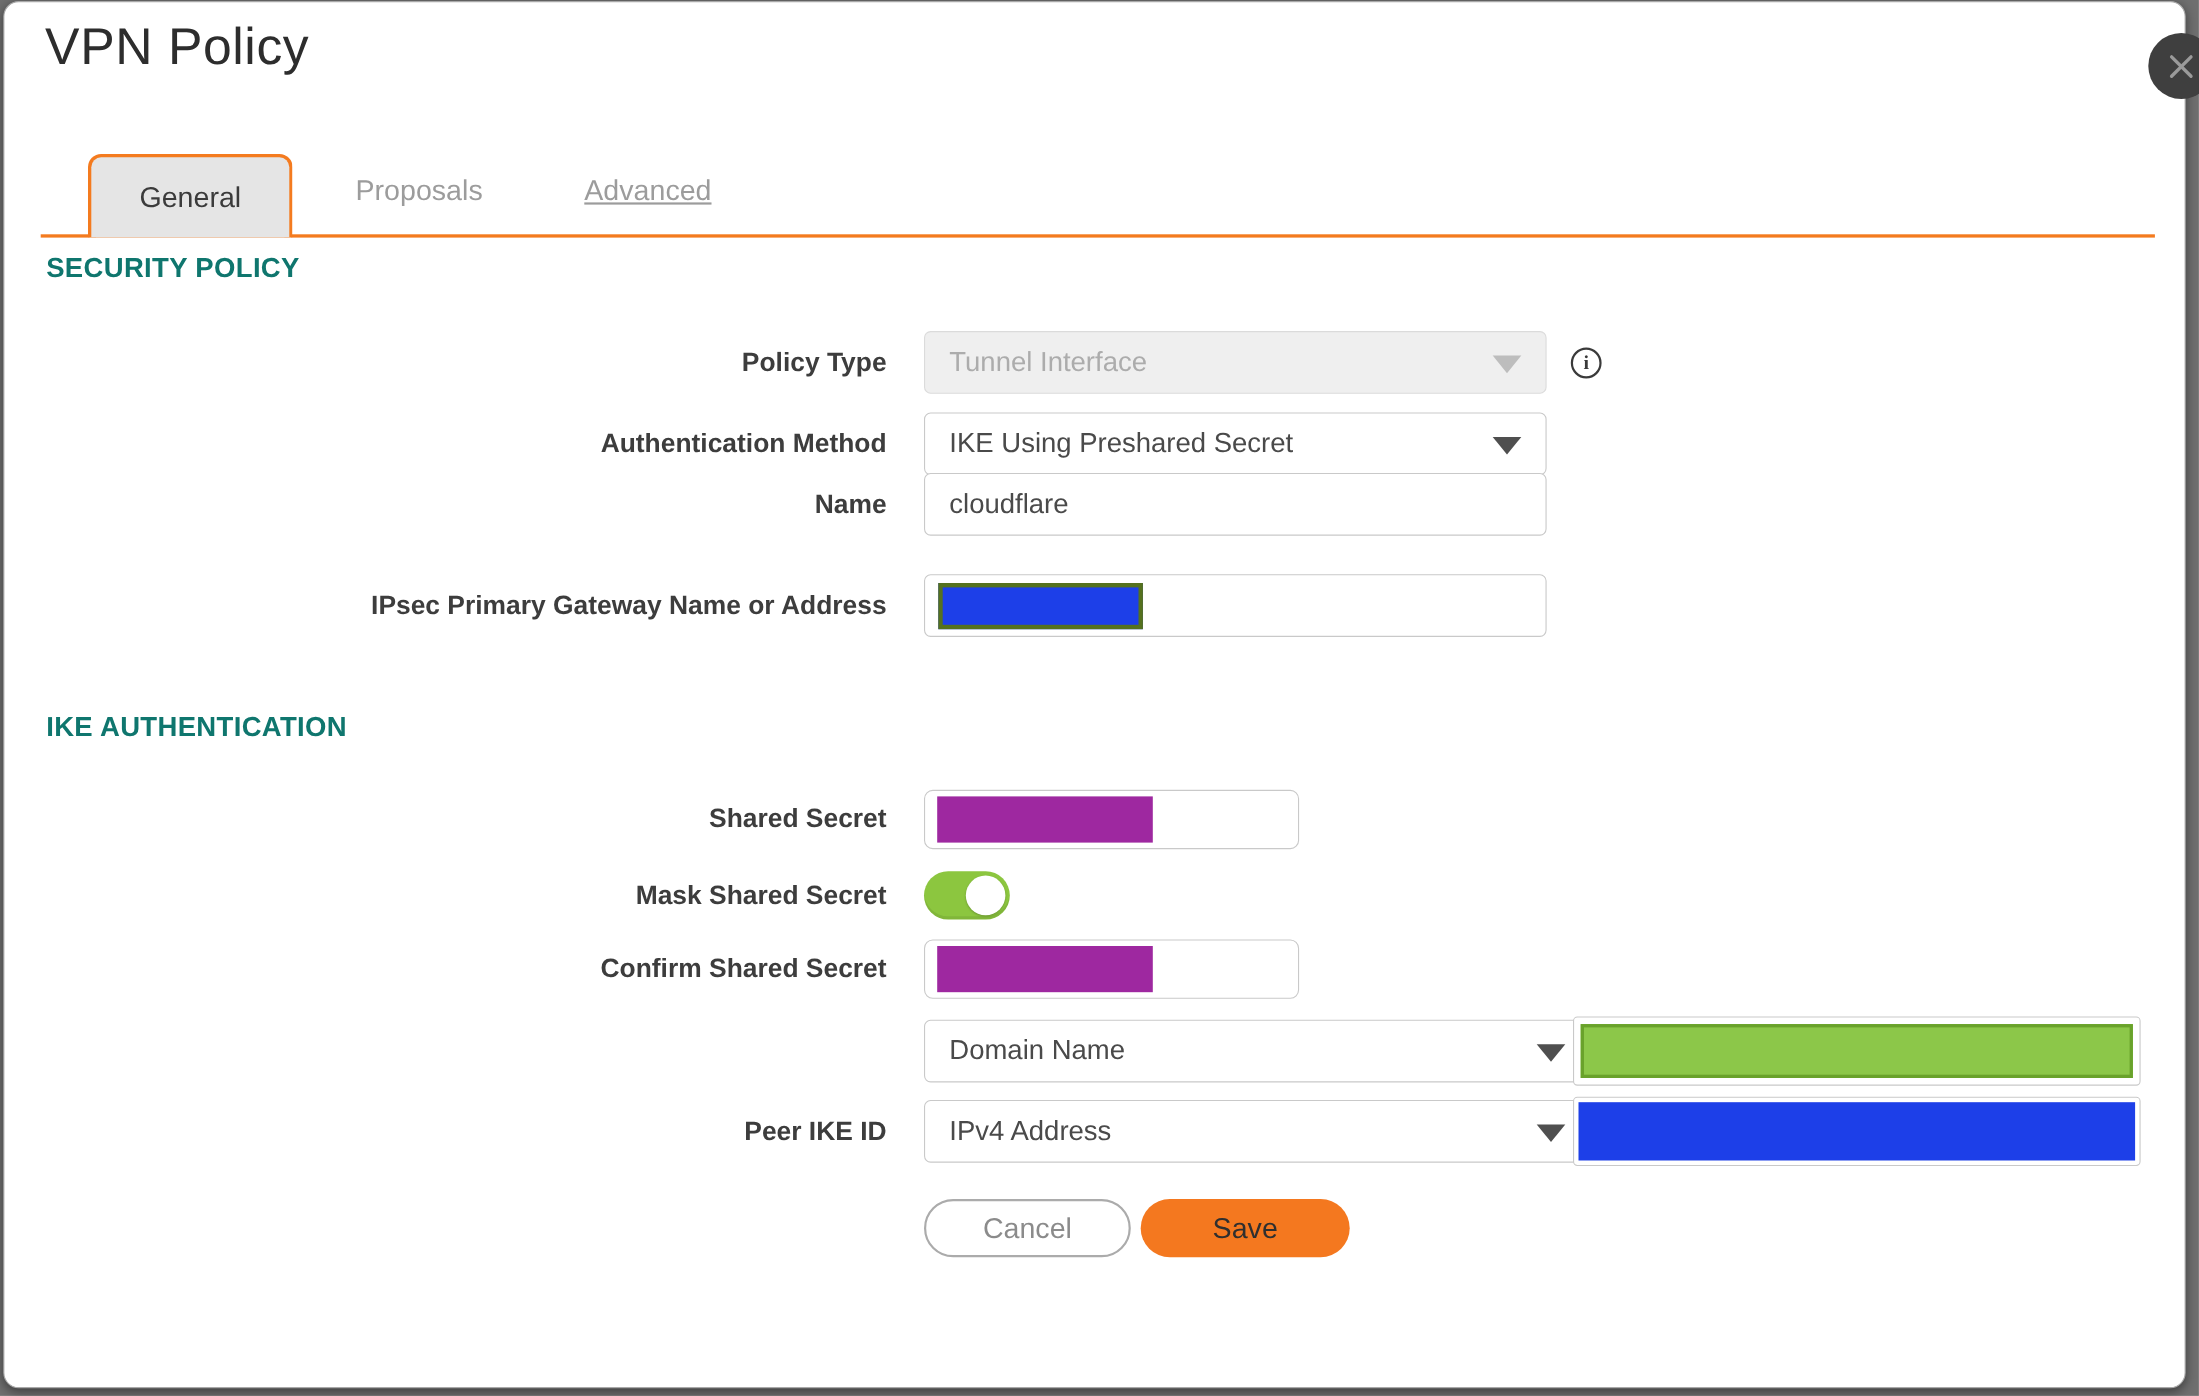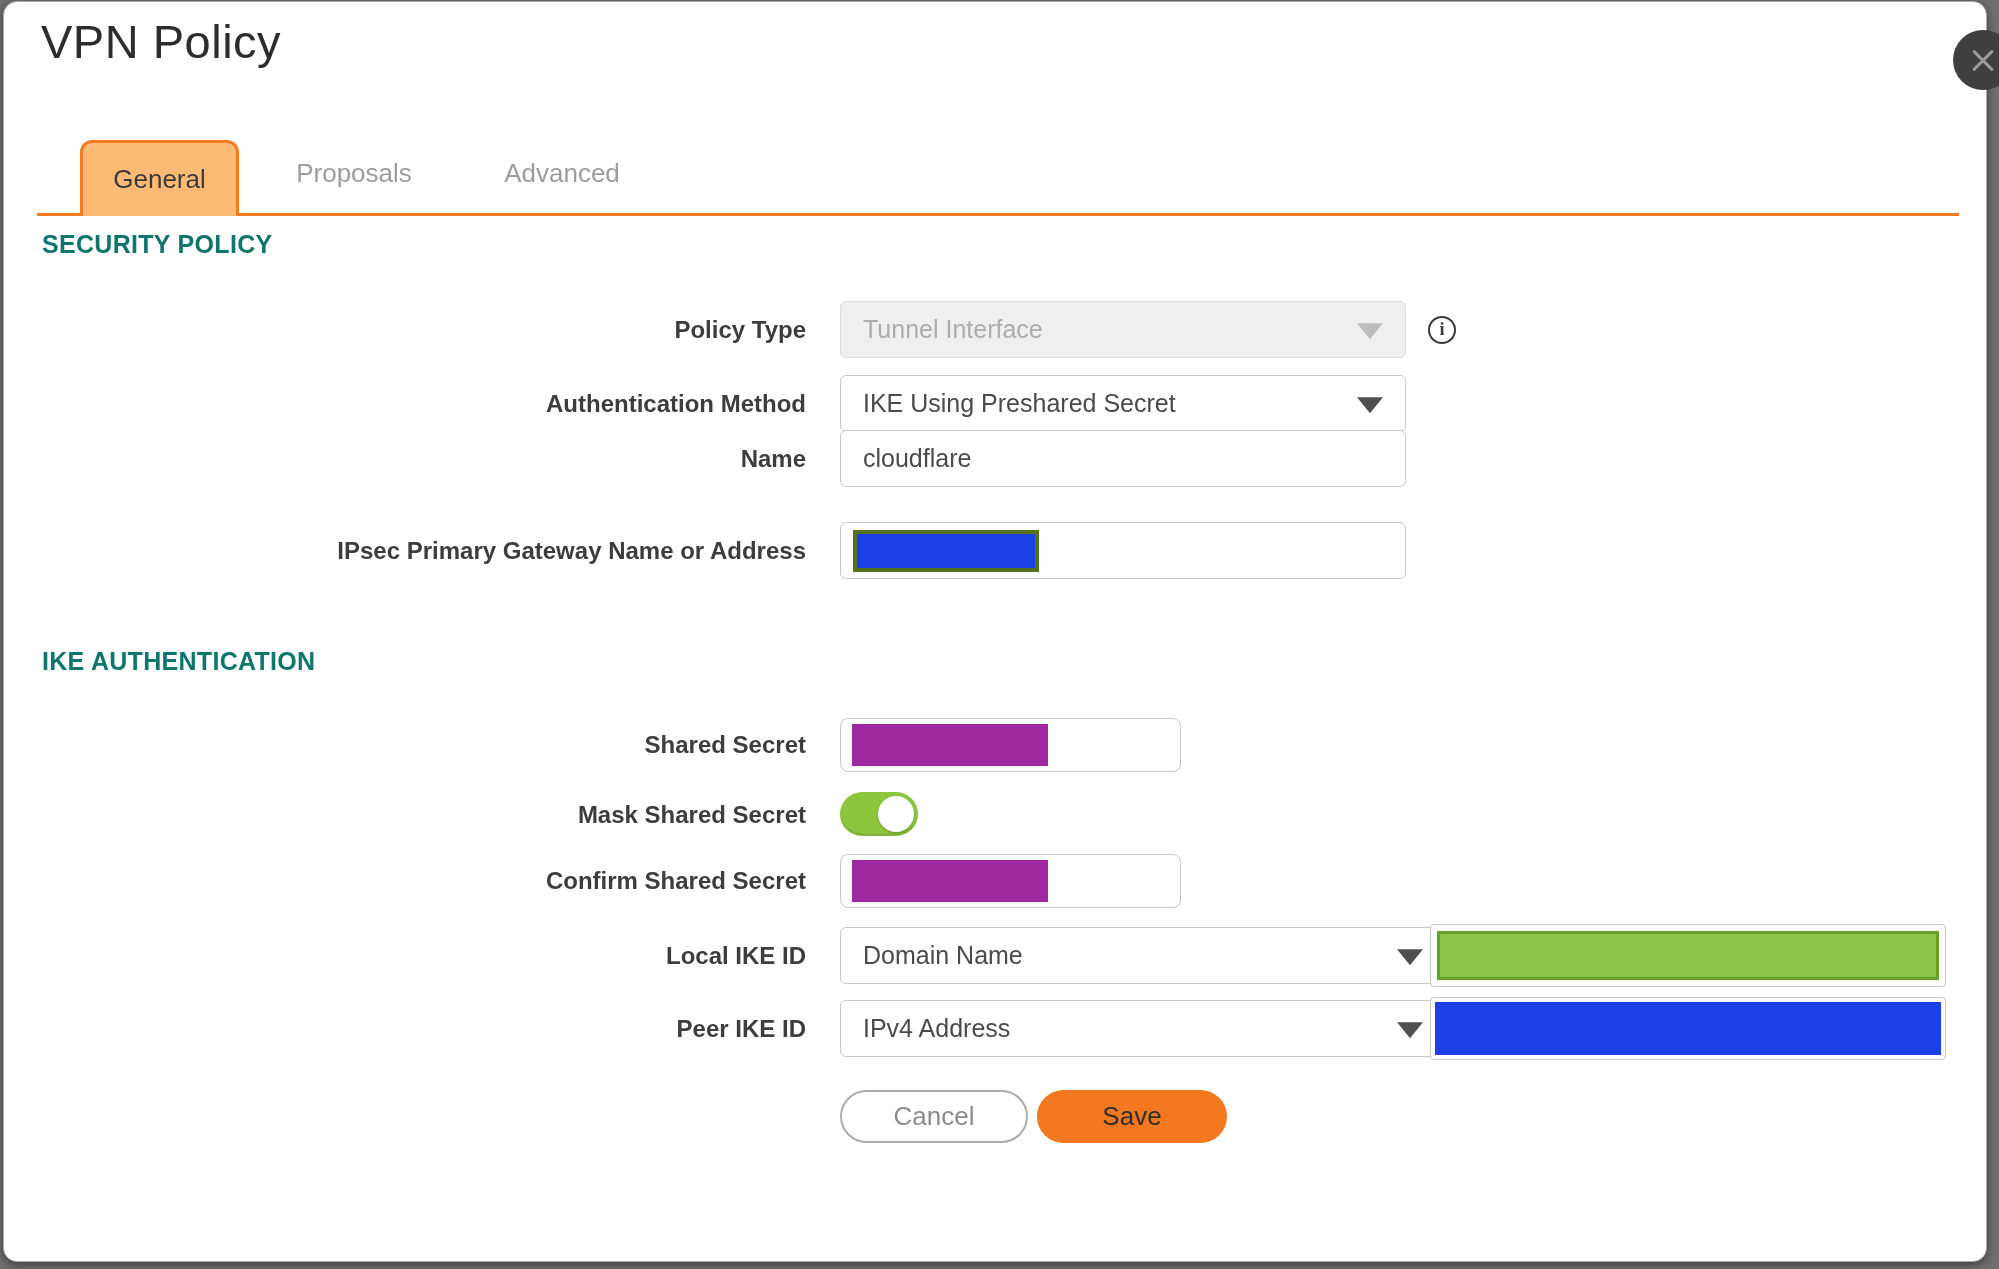--- a/index.html
+++ b/index.html
@@ -33,33 +33,33 @@
   .close-x::before { transform:rotate(45deg); }
   .close-x::after  { transform:rotate(-45deg); }
 
   
   .tabbar {
     position:absolute; left:33px; right:27px; top:134px; height:80px;
     display:flex; align-items:flex-end;
     border-bottom:3px solid #F47B1F;
   }
   .tab-active {
-    width:159px; height:76px; margin-left:43px; margin-bottom:-3px;
-    background:#fdba74;
+    width:186px; height:76px; margin-left:43px; margin-bottom:-3px;
+    background:#e5e5e5;
     border:3px solid #F47B1F; border-bottom:none;
     border-radius:12px 12px 0 0;
     display:flex; align-items:center; justify-content:center;
     font-size:26px; color:#3B3B3B; z-index:2; cursor:pointer;
   }
   .tab {
     width:150px; margin-bottom:24px; text-align:center;
     font-size:26px; color:#9C9C9C; cursor:pointer;
   }
   .tab-proposals { margin-left:40px; }
-  .tab-advanced  { margin-left:58px; }
+  .tab-advanced  { margin-left:58px;text-decoration:underline; }
 
   .sect {
     position:absolute; left:38px;
     font-size:25px; font-weight:700; color:#0f766e; letter-spacing:.3px;
   }
   .sect-security { top:228px; }
   .sect-ike      { top:645px; }
 
   
   .row { position:absolute; left:0; width:100%; height:57px; }
@@ -206,21 +206,20 @@
     </div>
   </div>
 
   <div class="row row-confirm">
     <div class="lbl">Confirm Shared Secret</div>
     <input class="text-input secret" style="">
     <div class="redact-purple"></div>
   </div>
 
   <div class="row row-local">
-    <div class="lbl">Local IKE ID</div>
     <div class="ctl ike-select">
       <span>Domain Name</span>
       <span class="caret"></span>
     </div>
     <div class="extra-box">
       <div class="extra-green"></div>
     </div>
   </div>
 
   <div class="row row-peer">

